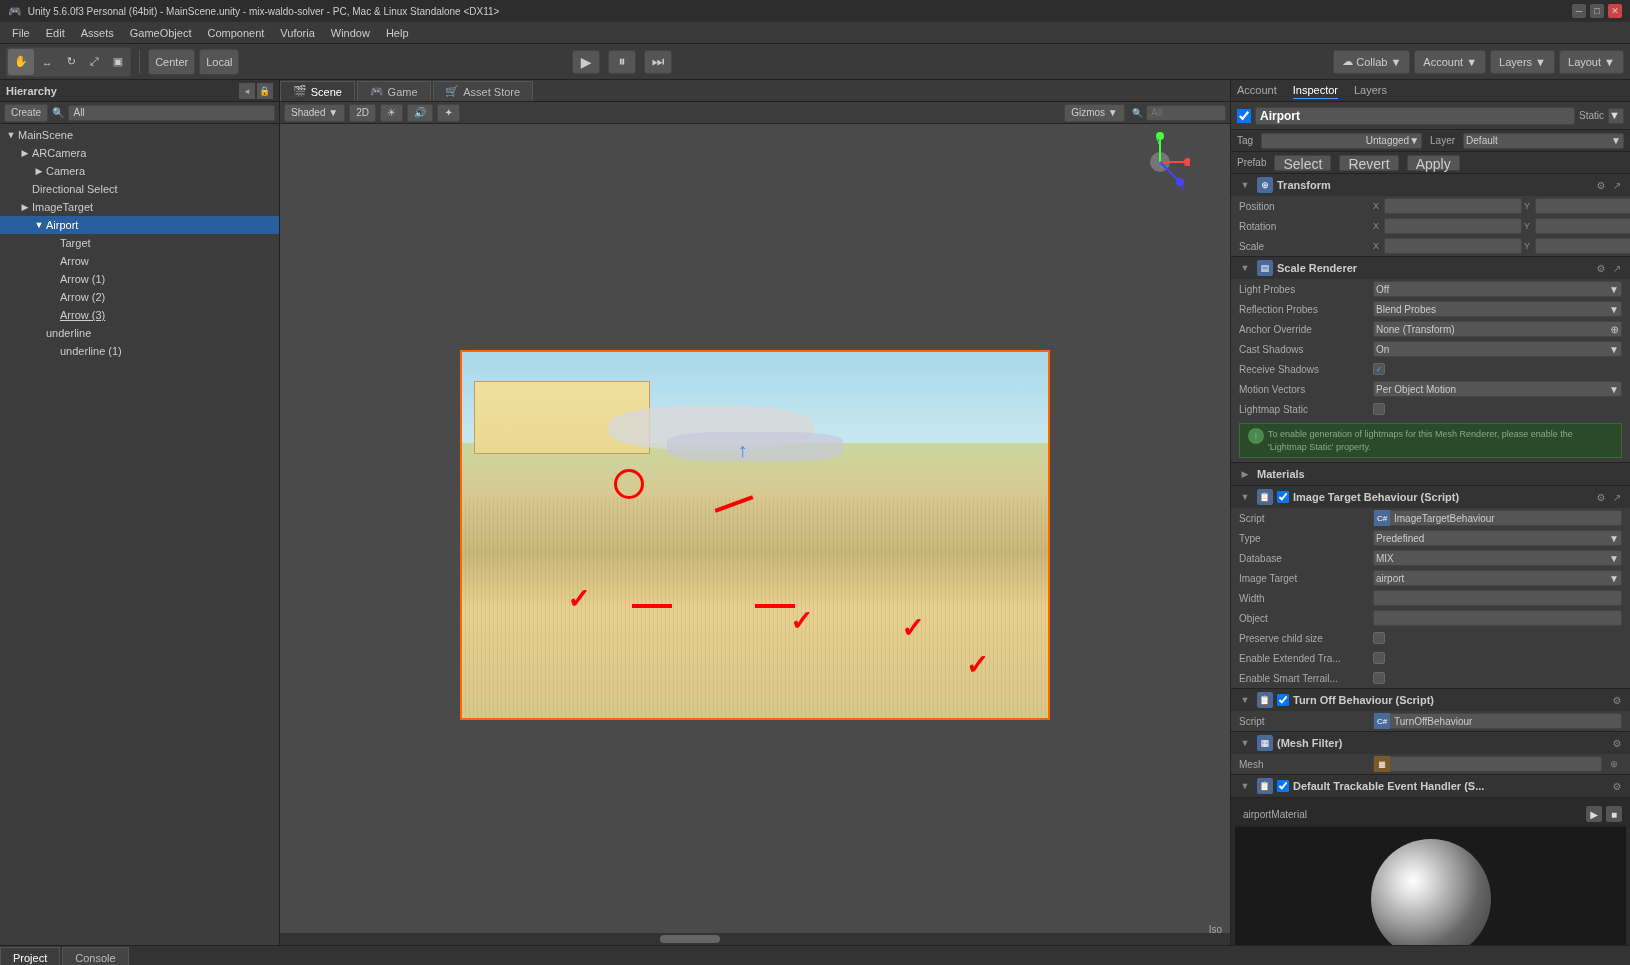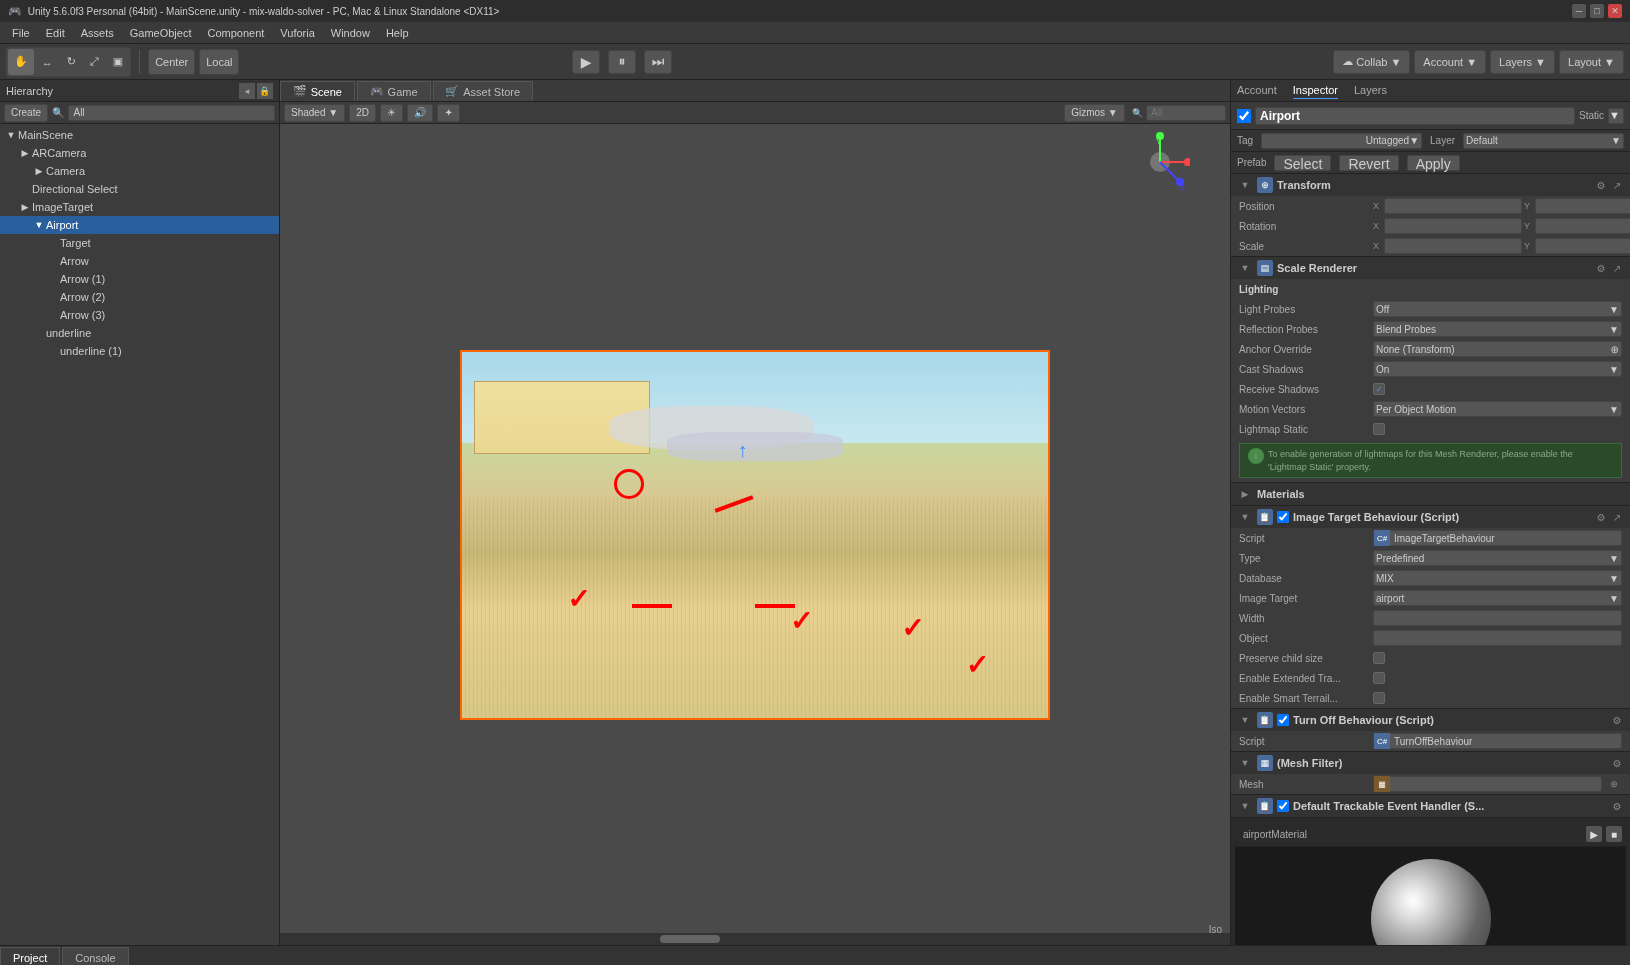--- a/index.html
+++ b/index.html
@@ -25,21 +25,21 @@
     .play-btn { width: 28px; height: 24px; background: #555; border: 1px solid #444; border-radius: 3px; display: flex; align-items: center; justify-content: center; cursor: pointer; color: #ccc; font-size: 14px; }
     #right-toolbar { display: flex; align-items: center; gap: 4px; margin-left: auto; }
     .dropdown-btn { height: 24px; padding: 0 8px; background: #555; border: 1px solid #444; border-radius: 3px; color: #ccc; font-size: 11px; cursor: pointer; display: flex; align-items: center; gap: 3px; }
 
     
     #main-layout { display: flex; height: calc(965px - 22px - 22px - 36px - 20px); }
 
     
     #hierarchy { width: 280px; background: #3c3c3c; border-right: 1px solid #222; display: flex; flex-direction: column; }
     .panel-header { height: 22px; background: #333; display: flex; align-items: center; padding: 0 6px; gap: 4px; border-bottom: 1px solid #222; font-size: 11px; color: #aaa; }
-    .panel-header .panel-title { font-weight: normal; color: #ccc; text-align: right; }
+    .panel-header .panel-title { font-weight: bold; color: #ccc; text-align: right; }
     .panel-toolbar { height: 22px; background: #3a3a3a; display: flex; align-items: center; padding: 0 4px; gap: 4px; border-bottom: 1px solid #222; }
     .small-btn { height: 18px; padding: 0 6px; background: #555; border: 1px solid #444; border-radius: 2px; color: #ccc; font-size: 10px; cursor: pointer; }
     .search-box { flex: 1; height: 16px; background: #555; border: 1px solid #444; border-radius: 2px; color: #ccc; font-size: 10px; padding: 0 4px; }
     .hierarchy-tree { flex: 1; overflow-y: auto; padding: 2px 0; }
     .tree-item { height: 18px; display: flex; align-items: center; padding-left: 4px; cursor: pointer; color: #ccc; font-size: 11px; }
     .tree-item.selected { background: #2a5f9e; color: #fff; }
     .tree-item .arrow { width: 14px; text-align: center; font-size: 9px; }
 
     
     #center-area { flex: 1; display: flex; flex-direction: column; overflow: hidden; }
@@ -221,21 +221,21 @@
       <div class="tree-item" style="padding-left:46px;">
         <span class="arrow"> </span>
         <span>Arrow (1)</span>
       </div>
 
       <div class="tree-item" style="padding-left:46px;">
         <span class="arrow"> </span>
         <span>Arrow (2)</span>
       </div>
 
-      <div class="tree-item" style="padding-left:46px;">
+      <div class="tree-item" style="padding-left:46px;text-decoration:underline;">
         <span class="arrow"> </span>
         <span>Arrow (3)</span>
       </div>
 
       <div class="tree-item" style="padding-left:32px;">
         <span class="arrow"> </span>
         <span>underline</span>
       </div>
 
       <div class="tree-item" style="padding-left:46px;">
@@ -429,23 +429,20 @@
           <span class="comp-toggle">▼</span>
           <div class="comp-icon">▤</div>
           <span class="insp-section-title">Scale Renderer</span>
           <div class="insp-section-btns">
             <div class="gear-icon">⚙</div>
             <div class="lock-icon">↗</div>
           </div>
         </div>
 
         <div class="insp-row">
-          <span style="font-size:10px;color:#ccc;font-weight:bold;">Lighting</span>
-        </div>
-        <div class="insp-row">
           <span class="insp-label">Light Probes</span>
           <div class="insp-dropdown">
             <span>Off</span>
             <span>▼</span>
           </div>
         </div>
         <div class="insp-row">
           <span class="insp-label">Reflection Probes</span>
           <div class="insp-dropdown">
             <span>Blend Probes</span>

